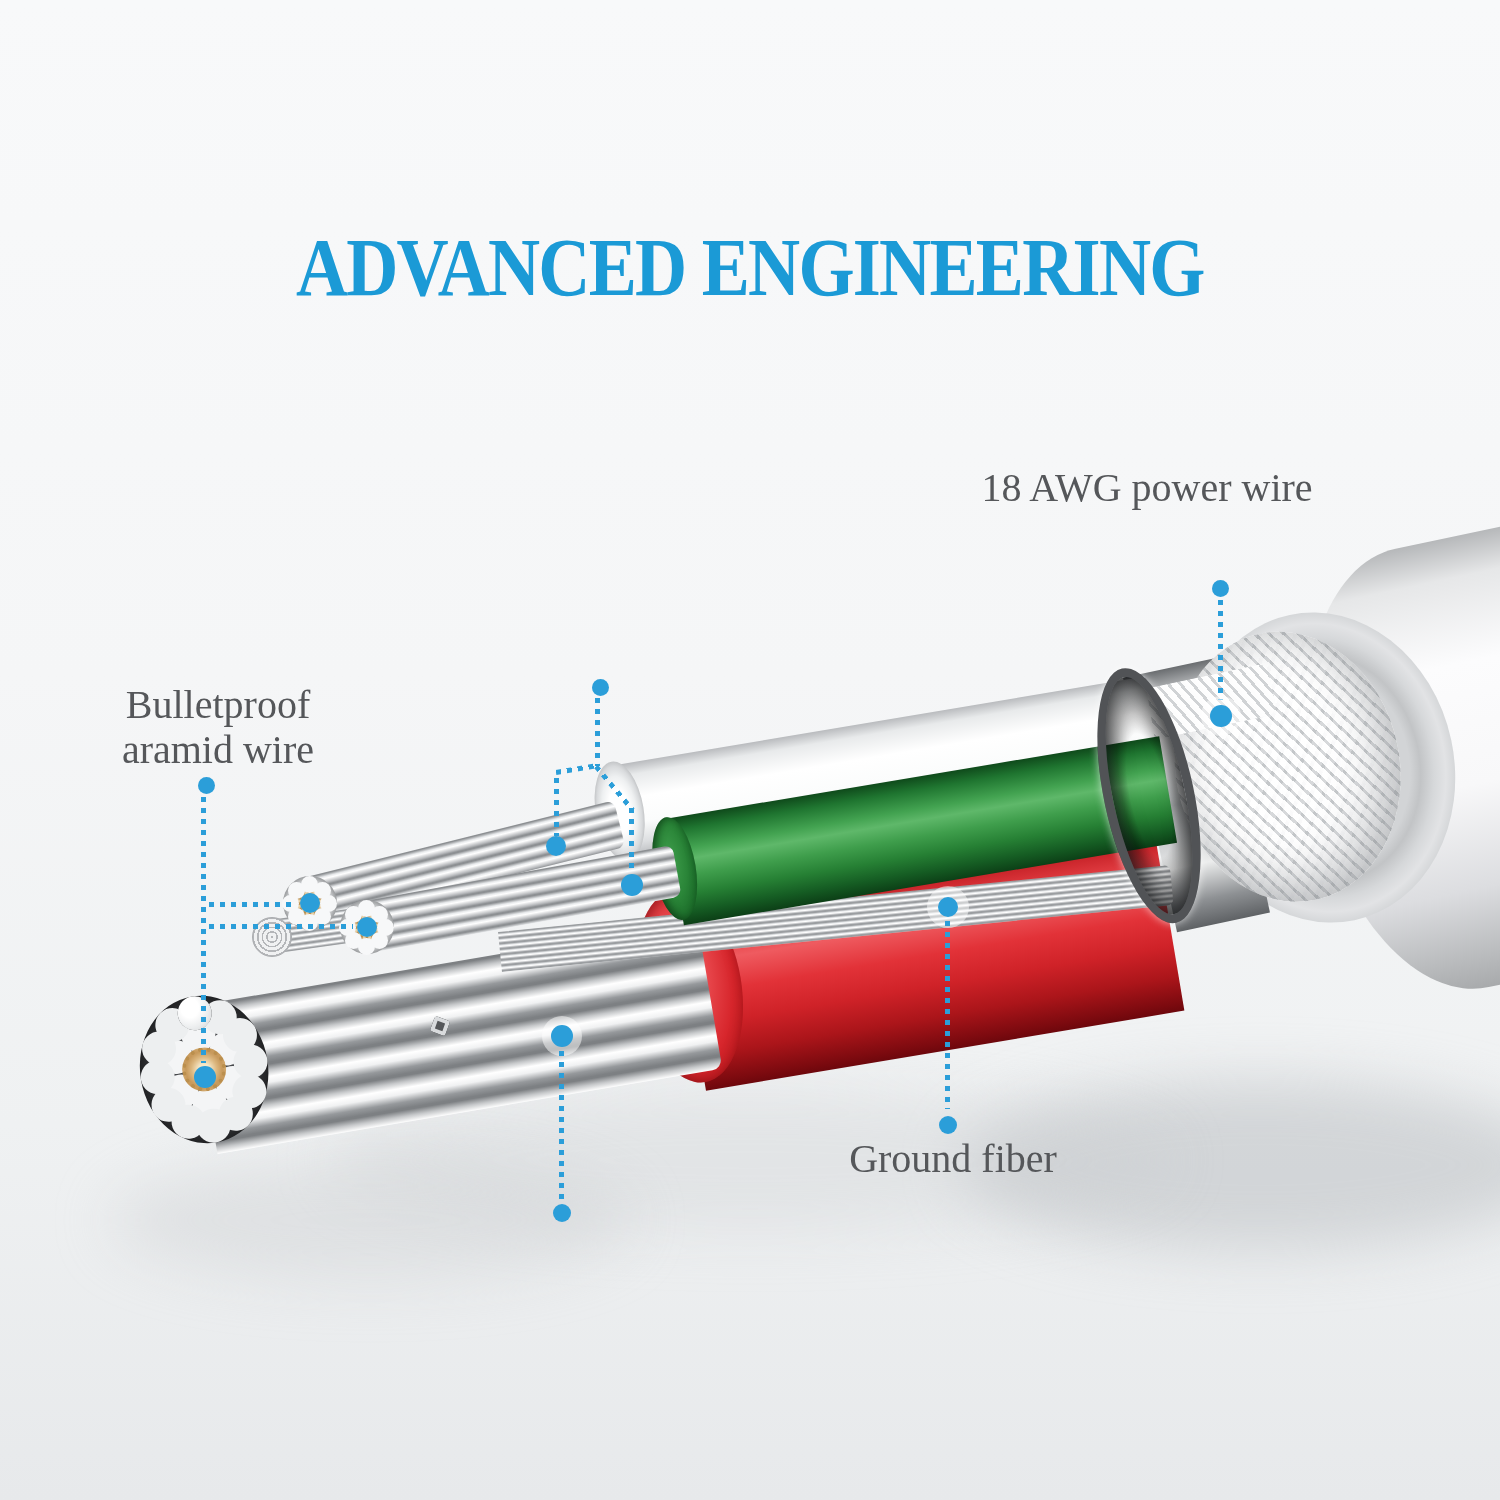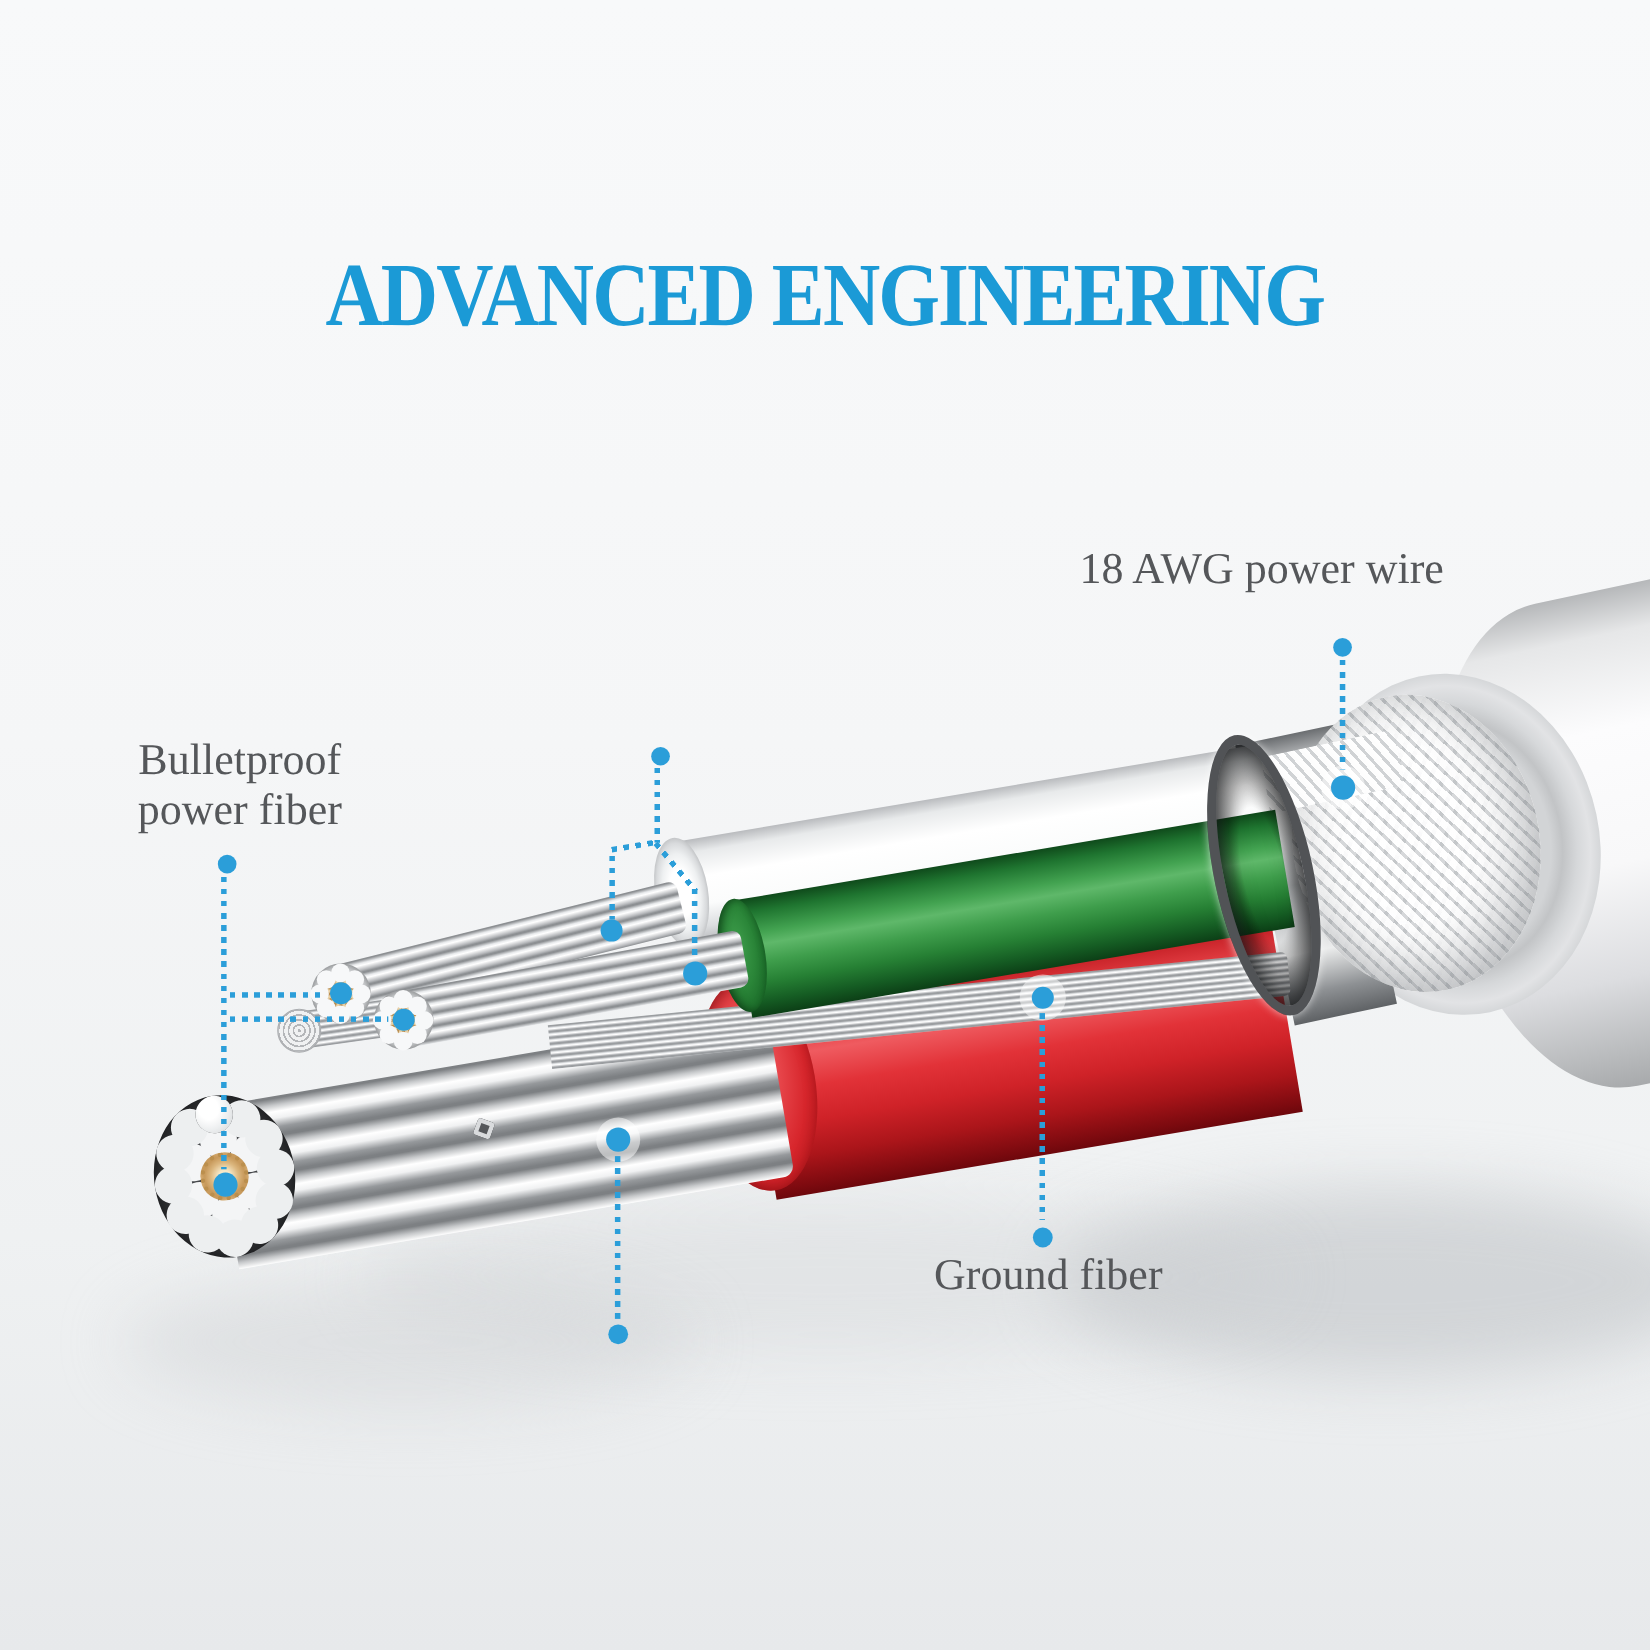--- a/index.html
+++ b/index.html
@@ -161,28 +161,28 @@
     <div class="dot" style="left:939px;top:1116px;width:18px;height:18px;"></div>
 
     <div class="halo" style="left:542px;top:1016px;width:40px;height:40px;"></div>
     <div class="dot" style="left:551px;top:1025px;width:22px;height:22px;"></div>
     <div class="lv" style="left:559px;top:1051px;height:148px;"></div>
     <div class="dot" style="left:553px;top:1204px;width:18px;height:18px;"></div>
   </div>
 
   <div id="title"><span>ADVANCED ENGINEERING</span></div>
 
-  <div class="lbl" style="left:897px;top:494px;">
+  <div class="lbl" style="left:897px;top:465px;">
     <div>18 AWG power wire</div>
   </div>
 
 
-  <div class="lbl" style="left:18px;top:668px;width:400px;">
+  <div class="lbl" style="left:18px;top:682px;width:400px;">
     <div>Bulletproof</div>
-    <div>power fiber</div>
+    <div>aramid wire</div>
   </div>
 
   <div class="lbl" style="left:703px;top:1136px;">
     <div>Ground fiber</div>
   </div>
 
 
 </div>
 
 </body></html>

